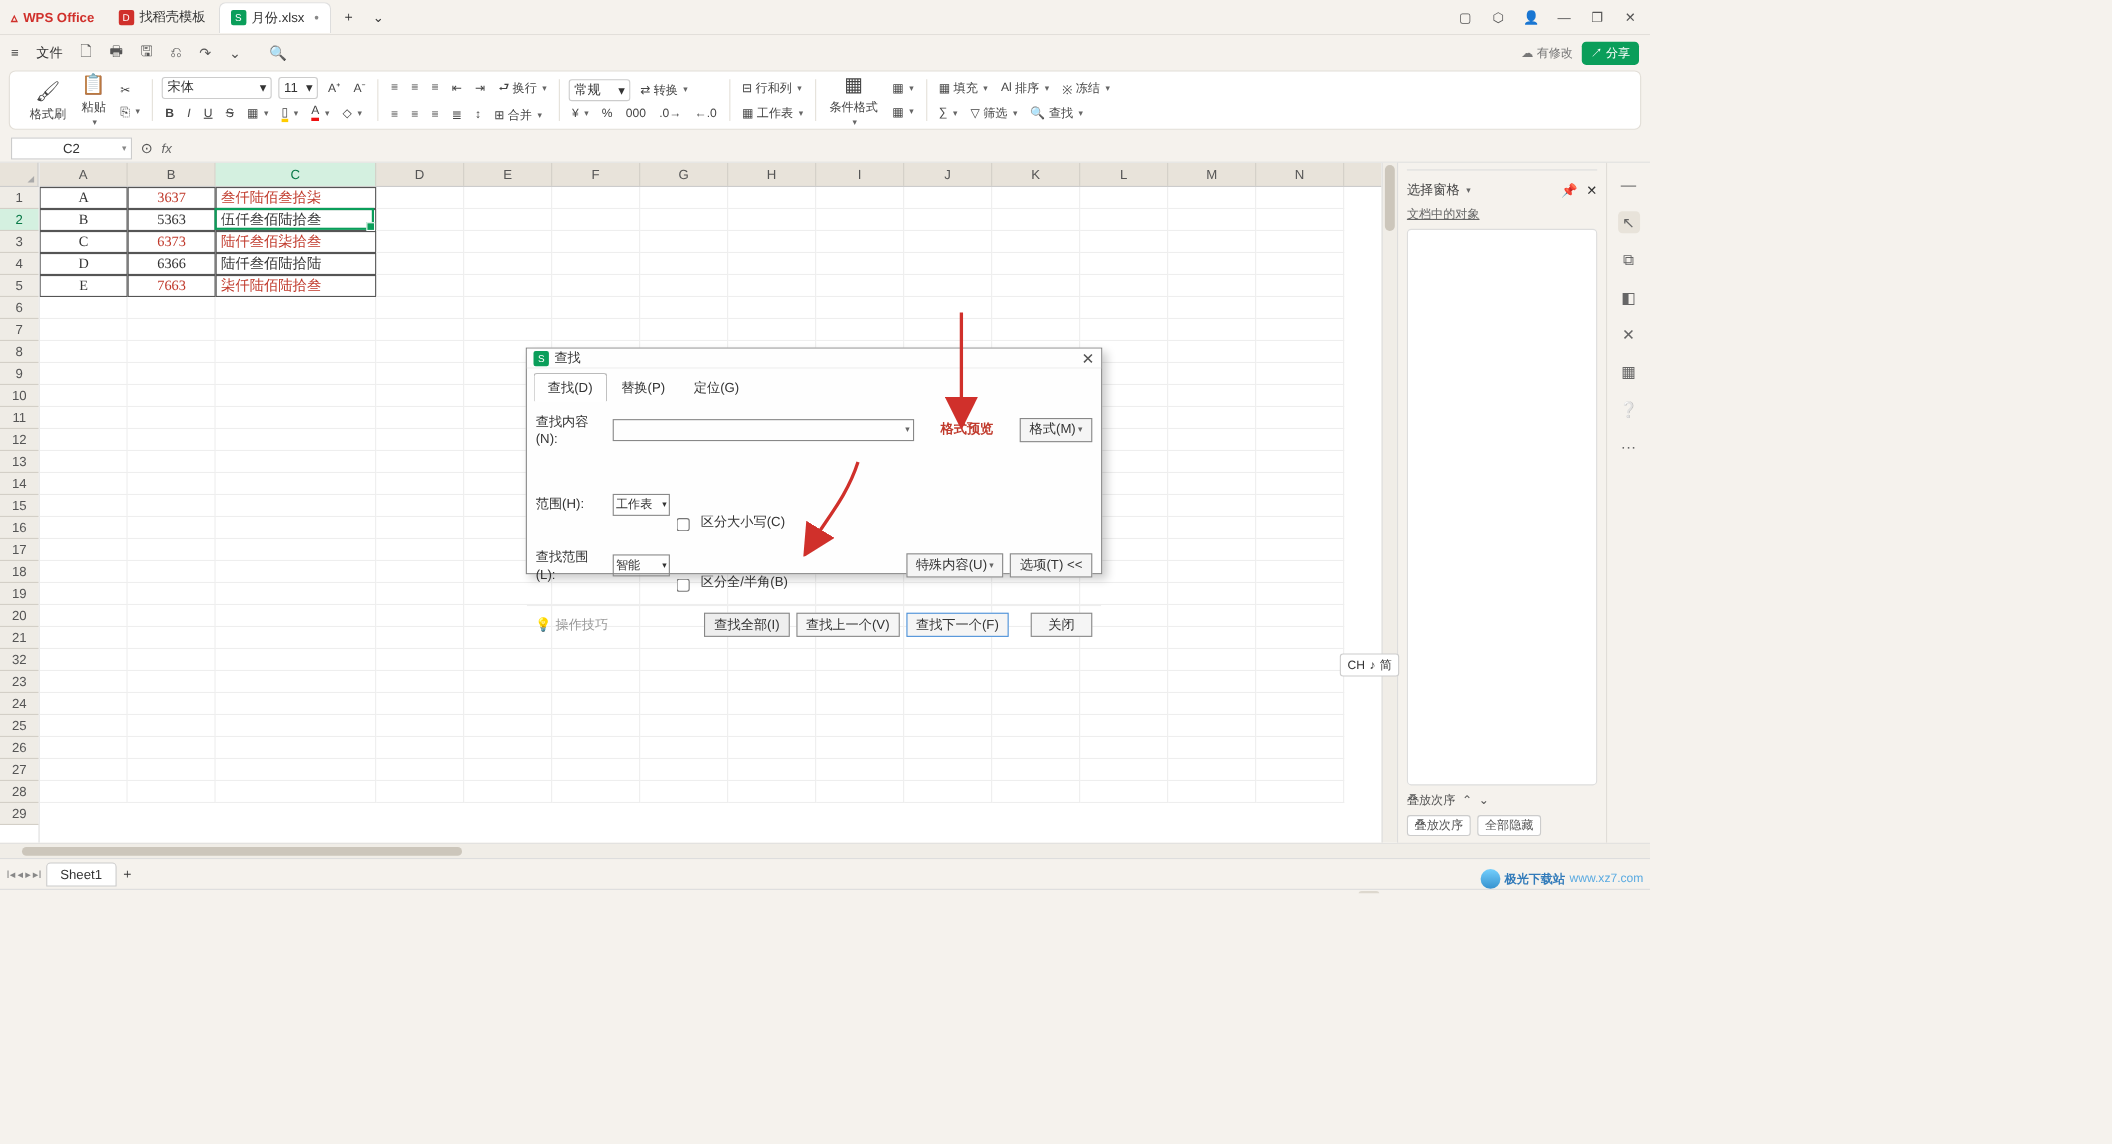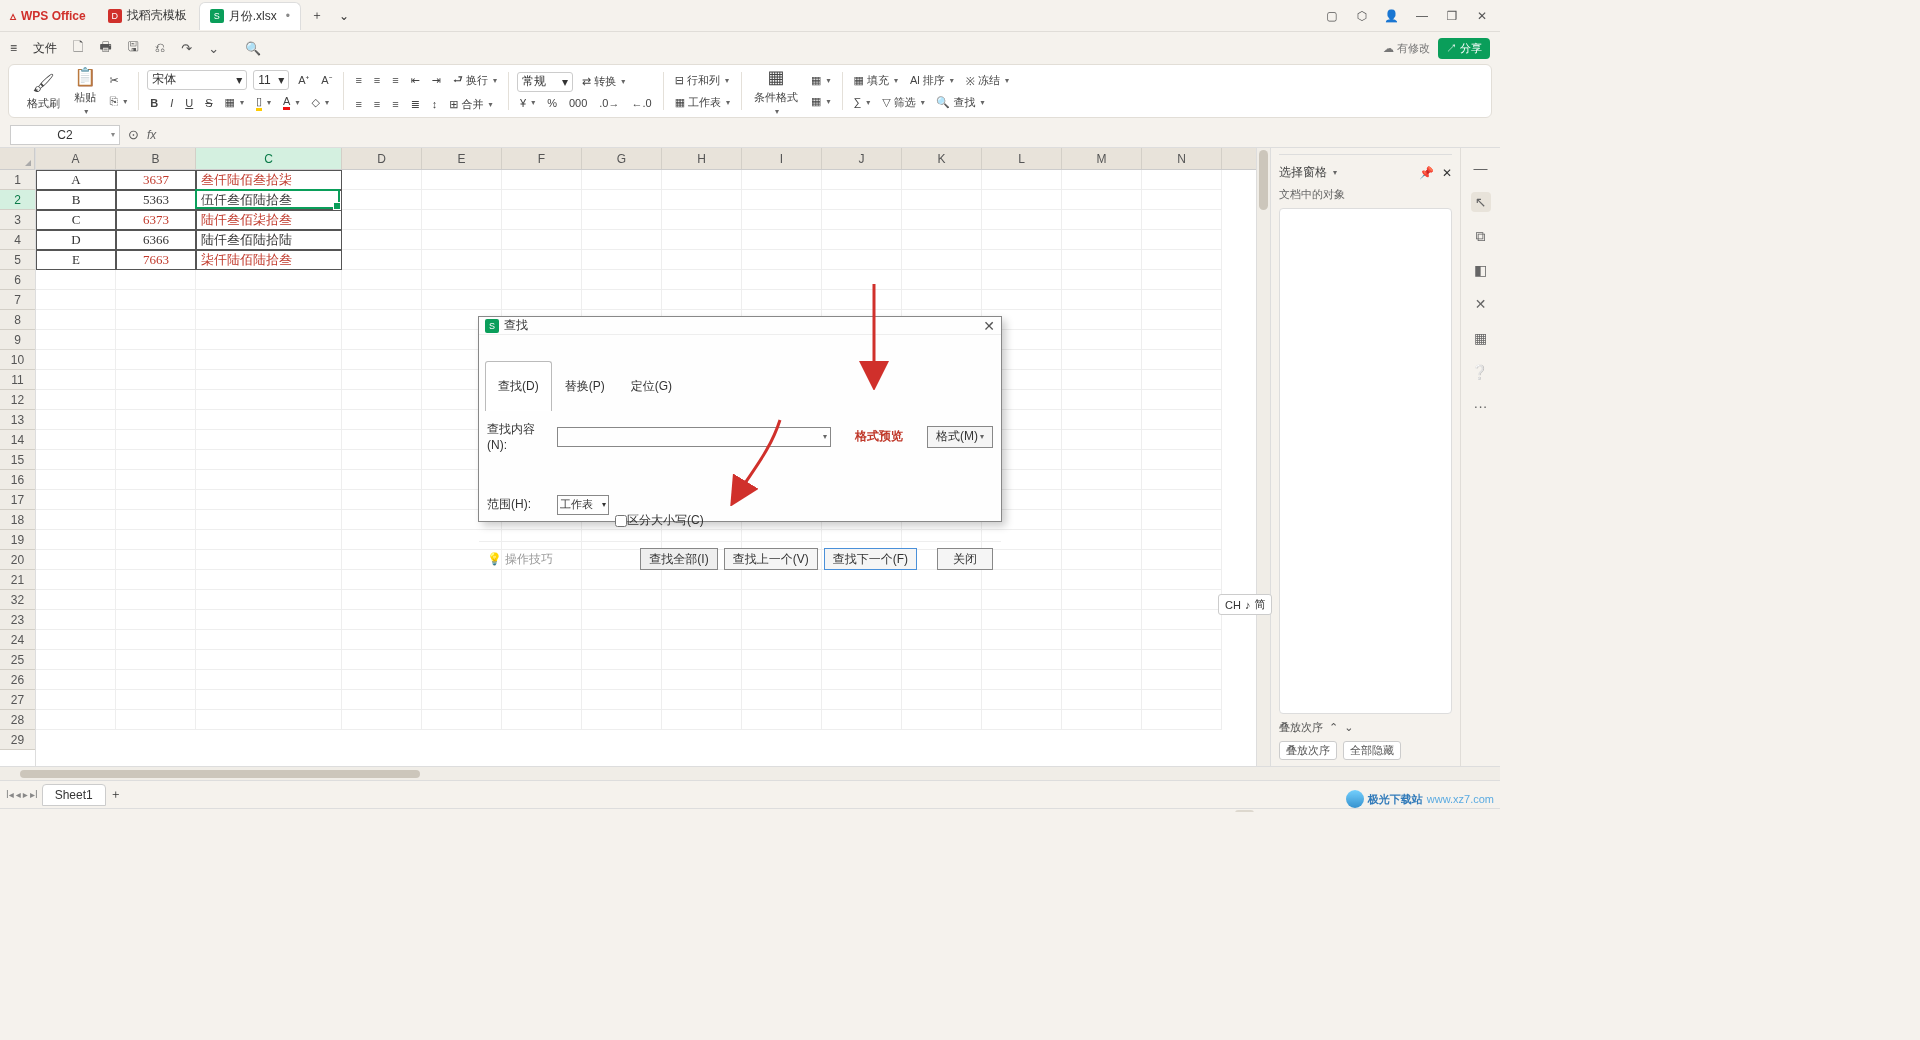--- a/index.html
+++ b/index.html
@@ -71,21 +71,21 @@
 .cell.red { color: #c0392b; }
 .cell.ctr { justify-content: center; }
 .active-cell { position: absolute; border: 2px solid #0a9e5a; pointer-events: none; }
 .active-cell::after { content: ""; position: absolute; right: -3px; bottom: -3px; width: 6px; height: 6px; background: #0a9e5a; border: 1px solid #fff; }
 .vscroll { width: 14px; background: #f0ede7; border-left: 1px solid #ddd; position: relative; }
 .vscroll .thumb { position: absolute; top: 2px; left: 2px; right: 2px; height: 60px; background: #ccc6bb; border-radius: 6px; }
 
 
 .rpanel { width: 190px; background: #f5f2ed; border-left: 1px solid #ddd; display: flex; flex-direction: column; padding: 6px 8px; gap: 6px; }
 .rpanel .ttl { font-size: 12px; color: #444; display: flex; align-items: center; gap: 4px; }
-.rpanel .sub { font-size: 11px; color: #666; }
+.rpanel .sub { font-size: 11px; color: #666; text-decoration: underline; }
 .rpanel .box { flex: 1; background: #fff; border: 1px solid #ddd; border-radius: 4px; }
 .rpanel .ft { display: flex; align-items: center; gap: 6px; font-size: 11px; color: #555; }
 .rpanel .ft .b { background: #fff; border: 1px solid #ccc; border-radius: 3px; padding: 1px 6px; }
 .rpanel .hdricons { margin-left: auto; display: flex; gap: 8px; }
 
 
 .sidetb { width: 40px; background: #f5f2ed; border-left: 1px solid #e0ddd8; display: flex; flex-direction: column; align-items: center; gap: 14px; padding-top: 10px; }
 .sidetb span { width: 20px; height: 20px; display: flex; align-items: center; justify-content: center; color: #666; cursor: pointer; font-size: 14px; }
 
 
@@ -100,29 +100,29 @@
 .status .right { margin-left: auto; display: flex; align-items: center; gap: 10px; }
 .status .vm { padding: 2px 4px; background: #ddd8ce; border-radius: 3px; }
 
 
 .overlay { position: absolute; top: 0; left: 0; right: 0; bottom: 0; pointer-events: none; }
 .dialog { position: absolute; left: 478px; top: 316px; width: 524px; height: 206px; background: #fefefe; border: 1px solid #888; box-shadow: 4px 4px 8px rgba(0,0,0,0.2); pointer-events: auto; font-size: 12px; display: flex; flex-direction: column; }
 .dlg-ttl { height: 24px; display: flex; align-items: center; padding: 0 6px; background: #fefefe; border-bottom: 1px solid #eee; }
 .dlg-ttl .ic { width: 14px; height: 14px; background: #0a9e5a; border-radius: 2px; color: #fff; font-size: 9px; display: flex; align-items: center; justify-content: center; margin-right: 5px; }
 .dlg-close { margin-left: auto; cursor: pointer; font-size: 14px; color: #555; }
 .dlg-tabs { display: flex; padding: 4px 6px 0 6px; }
-.dlg-tab { padding: 16px 12px; border: 1px solid transparent; border-bottom: none; font-size: 12px; cursor: pointer; margin-top: 22px; }
+.dlg-tab { padding: 4px 12px; border: 1px solid transparent; border-bottom: none; font-size: 12px; cursor: pointer; }
 .dlg-tab.act { border-color: #bbb; background: #fff; border-radius: 3px 3px 0 0; }
 .dlg-body { flex: 1; padding: 10px 8px 6px 8px; position: relative; }
 .dlg-row { display: flex; align-items: center; gap: 6px; margin-bottom: 6px; }
 .dlg-lbl { width: 64px; text-align: left; }
 .dlg-in { border: 1px solid #888; height: 20px; }
 .dlg-sel { border: 1px solid #888; height: 20px; width: 52px; font-size: 11px; padding: 0 2px; display: flex; align-items: center; justify-content: space-between; }
 .dlg-sel::after { content: "▾"; font-size: 8px; }
-.dlg-chk { display: flex; align-items: center; gap: 0; margin-top: 32px; }
+.dlg-chk { display: flex; align-items: flex-end; gap: 10px; margin-top: 32px; }
 .dlg-chk input { width: 12px; height: 12px; }
 .dlg-btn { border: 1px solid #888; background: #f5f5f5; padding: 3px 8px; cursor: pointer; height: 22px; display: flex; align-items: center; }
 .dlg-btn.primary { border: 1px solid #4a90d9; }
 .dlg-btn.hover { background: #eee; }
 .dlg-foot { display: flex; align-items: center; padding: 6px 8px; gap: 6px; border-top: 1px solid #eee; }
 .dlg-help { color: #999; cursor: pointer; display: flex; align-items: center; gap: 3px; }
 .preview { color: #c0392b; font-weight: 600; }
 
 
 .arrow { position: absolute; pointer-events: none; }
@@ -912,20 +912,32 @@
       <div class="dlg-row">
         <span class="dlg-lbl">范围(H):</span>
         <span class="dlg-sel">
             <span>工作表</span>
           </span>
         <label class="dlg-chk">
             <input type="checkbox" style="">
             <span>区分大小写(C)</span>
           </label>
       </div>
+      <div class="dlg-row">
+        <span class="dlg-lbl">查找范围(L):</span>
+        <span class="dlg-sel">
+            <span>智能</span>
+          </span>
+        <label class="dlg-chk">
+            <input type="checkbox" style="">
+            <span>区分全/半角(B)</span>
+          </label>
+        <span class="dlg-btn caret" style="margin-left:auto">特殊内容(U)</span>
+        <span class="dlg-btn">选项(T)  &lt;&lt;</span>
+      </div>
     </div>
     <div class="dlg-foot">
       <span class="dlg-help">
           <span>💡</span>
           <span>操作技巧</span>
         </span>
       <span style="margin-left:auto"></span>
       <span class="dlg-btn hover">查找全部(I)</span>
       <span class="dlg-btn">查找上一个(V)</span>
       <span class="dlg-btn primary">查找下一个(F)</span>

